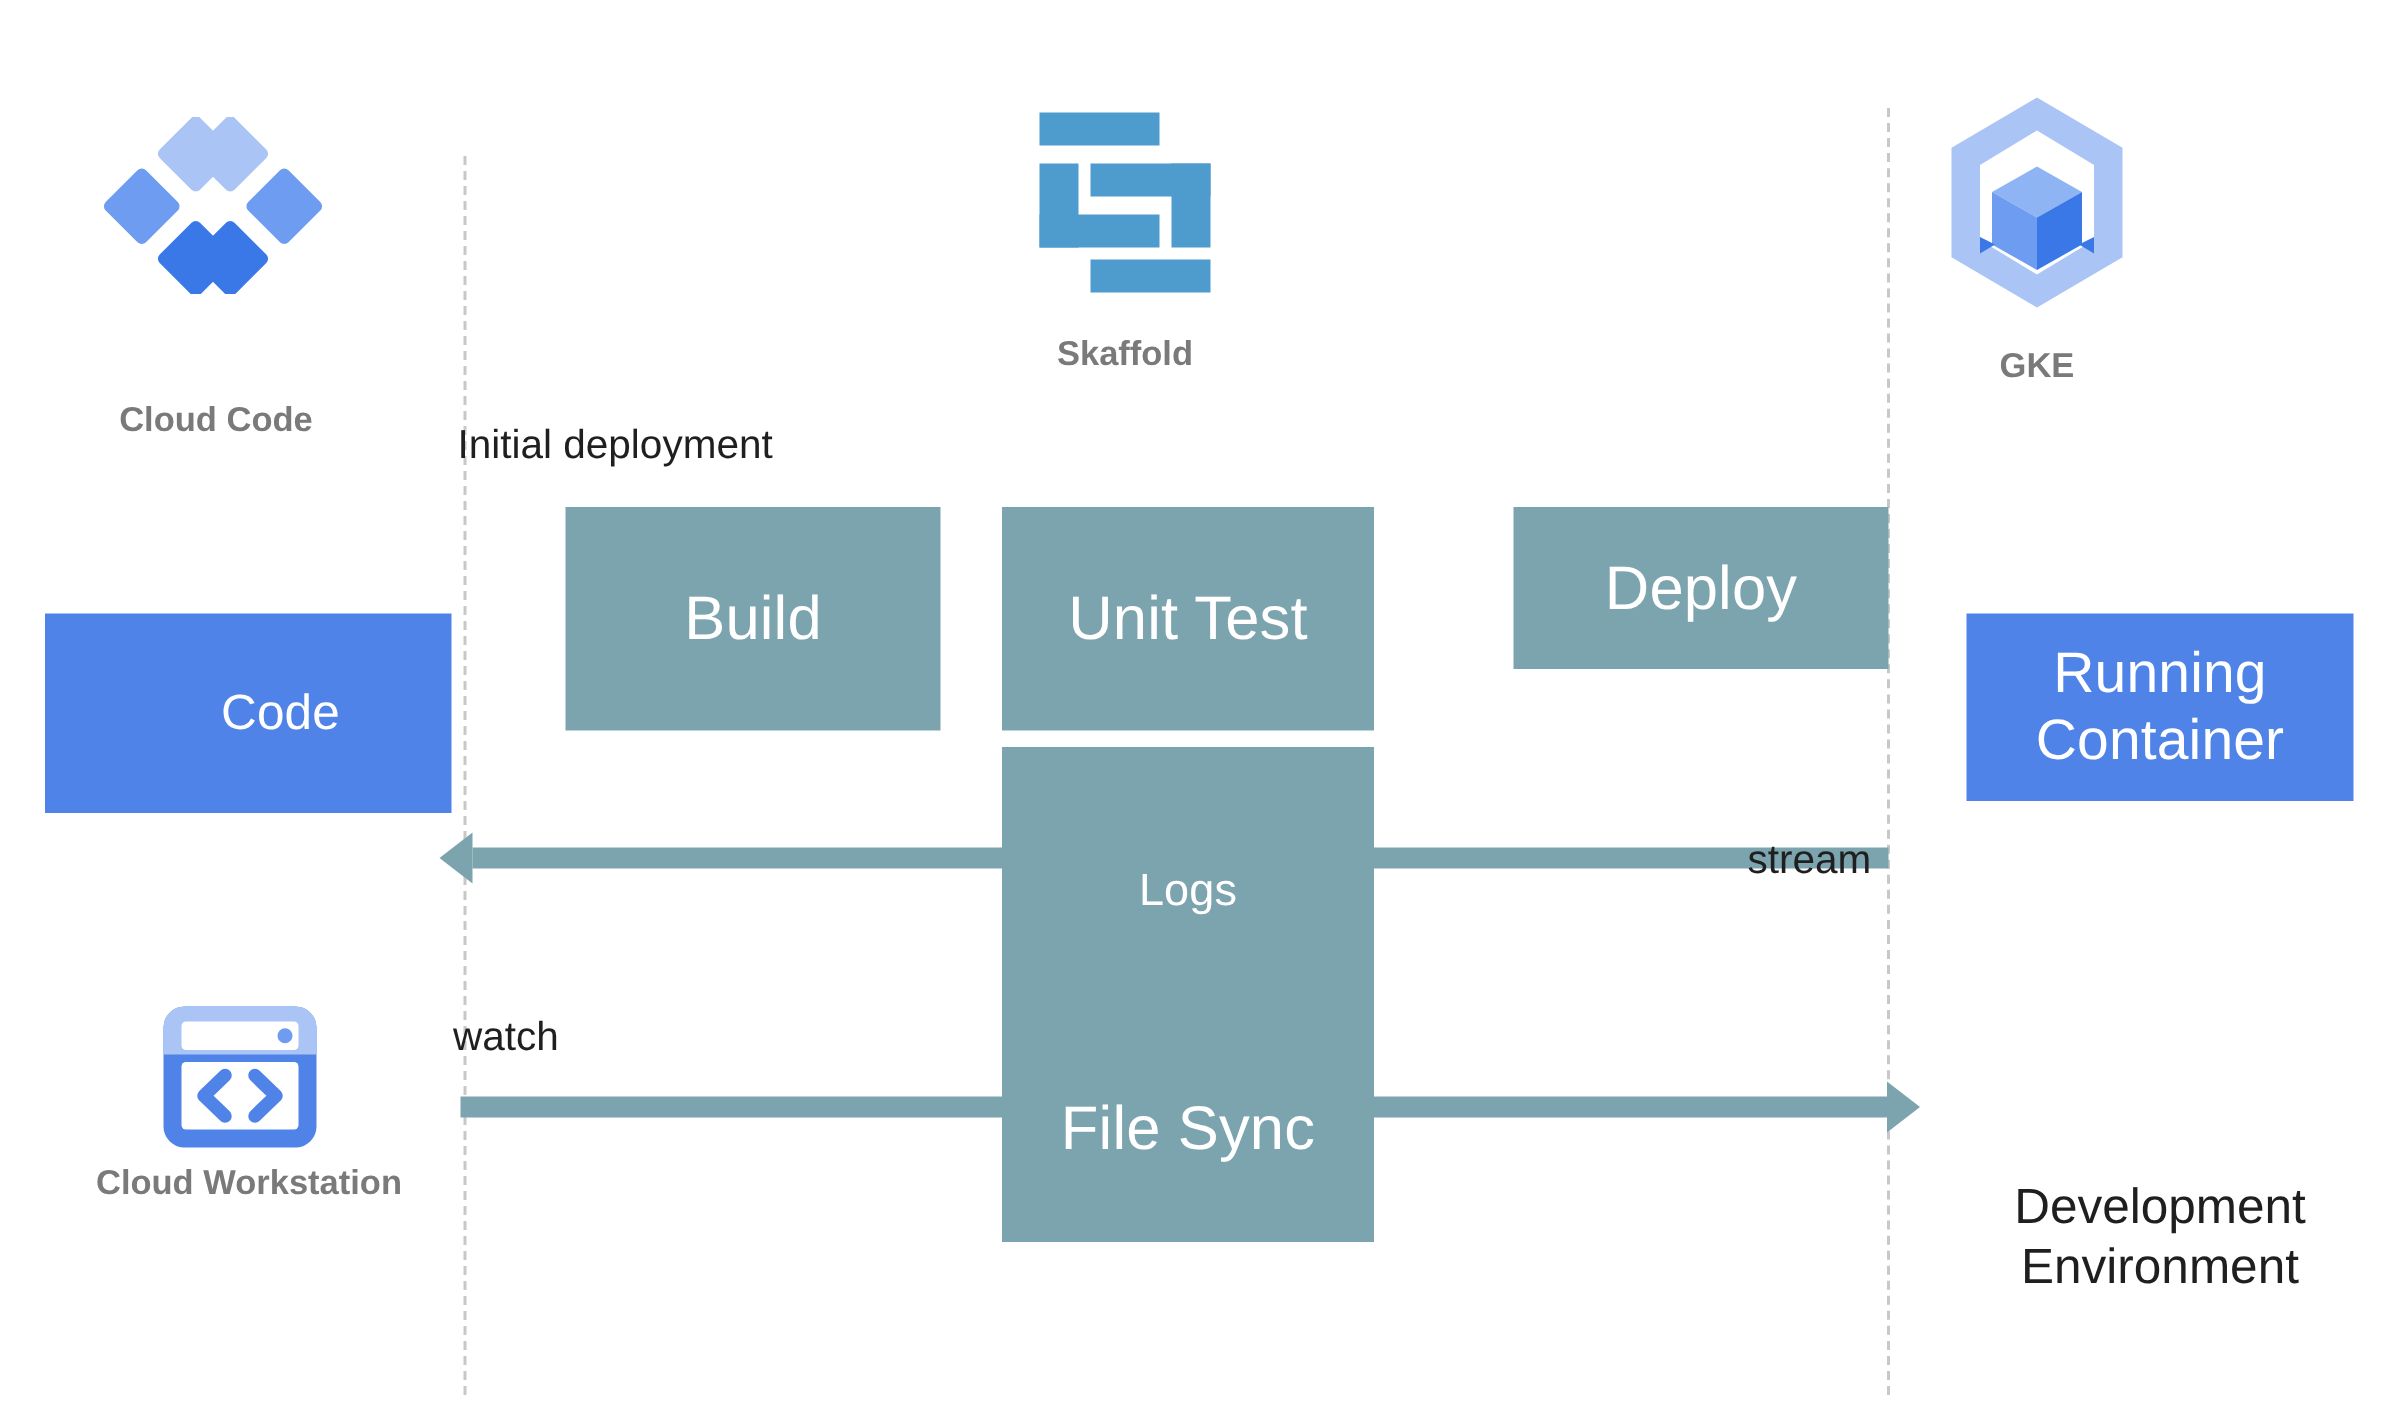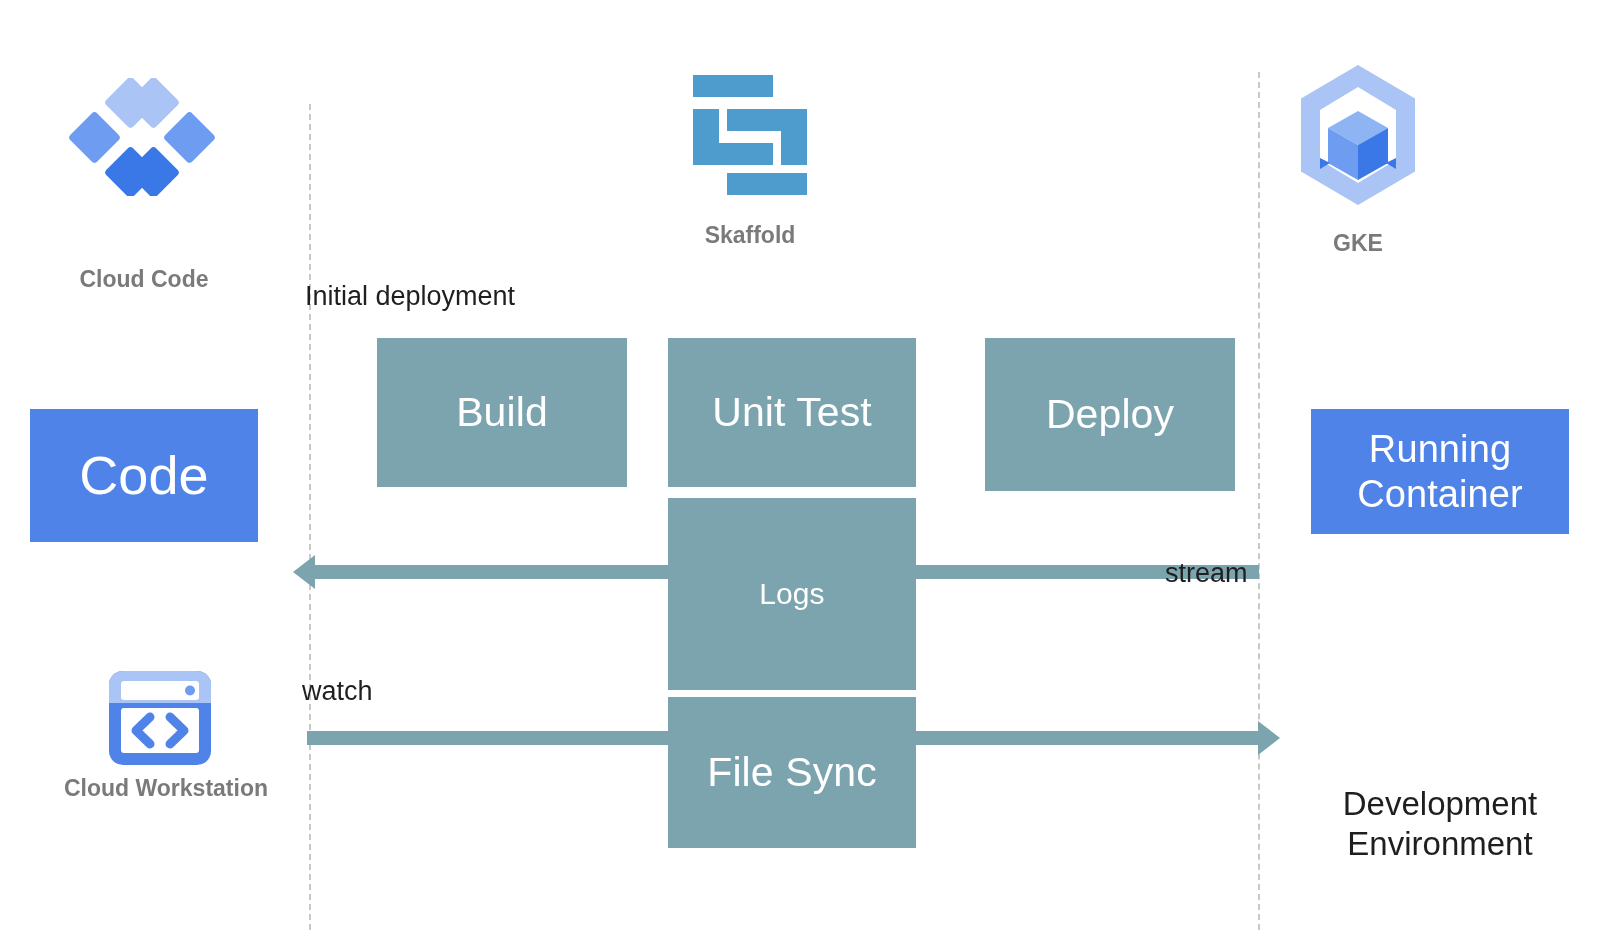--- a/index.html
+++ b/index.html
@@ -160,41 +160,41 @@
     </svg>
   </div>
   <div class="product-caption" style="left:60px; top:775px; width:212px;">Cloud Workstation</div>
 
   <div class="arrow-body" style="left:315px; top:565px; width:944px;"></div>
   <div class="arrow-head left" style="left:293px; top:555px;"></div>
 
   <div class="arrow-body" style="left:307px; top:731px; width:951px;"></div>
   <div class="arrow-head right" style="left:1258px; top:721px;"></div>
 
-  <div class="box blue" style="left:30px; top:409px; width:228px; height:133px; font-size:54px;">
+  <div class="box blue" style="left:30px; top:409px; width:228px; height:133px; font-size:33px;padding-left:43px;">
     <span class="box-label">Code</span>
   </div>
 
   <div class="box teal" style="left:377px; top:338px; width:250px; height:149px; font-size:41px;">
     <span class="box-label">Build</span>
   </div>
 
   <div class="box teal" style="left:668px; top:338px; width:248px; height:149px; font-size:41px;">
     <span class="box-label">Unit Test</span>
   </div>
 
-  <div class="box teal" style="left:985px; top:338px; width:250px; height:153px; font-size:41px;">
+  <div class="box teal" style="left:1009px; top:338px; width:250px; height:108px; font-size:41px;">
     <span class="box-label">Deploy</span>
   </div>
 
   <div class="box teal" style="left:668px; top:498px; width:248px; height:192px; font-size:30px;">
     <span class="box-label">Logs</span>
   </div>
 
-  <div class="box teal" style="left:668px; top:697px; width:248px; height:151px; font-size:41px;">
+  <div class="box teal" style="left:668px; top:677px; width:248px; height:151px; font-size:41px;">
     <span class="box-label">File Sync</span>
   </div>
 
   <div class="box blue" style="left:1311px; top:409px; width:258px; height:125px; font-size:38px; white-space:pre-line;">
     <span class="box-label">Running
 Container</span>
   </div>
 
   <div class="annotation" style="left:305px; top:281px;">Initial deployment</div>
 

